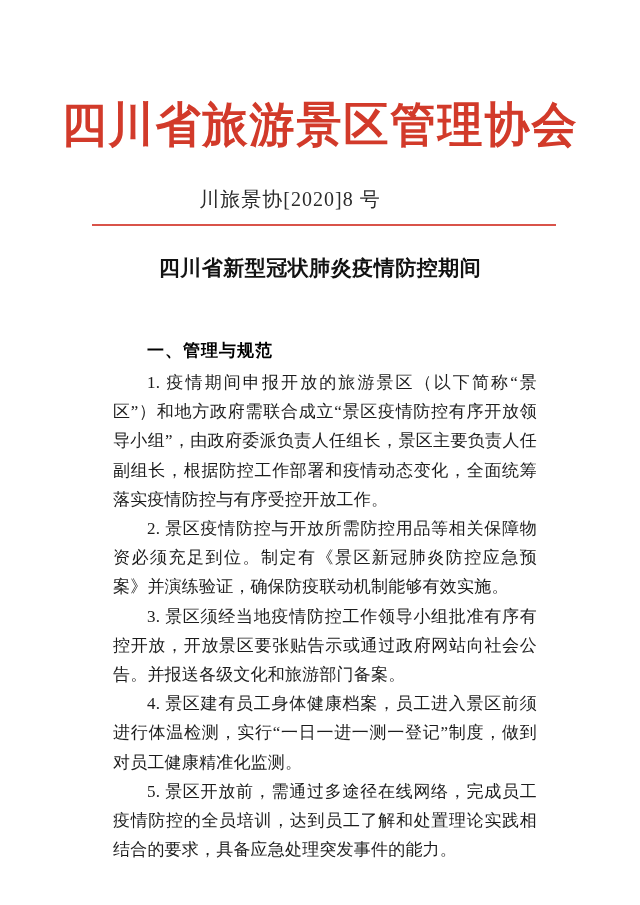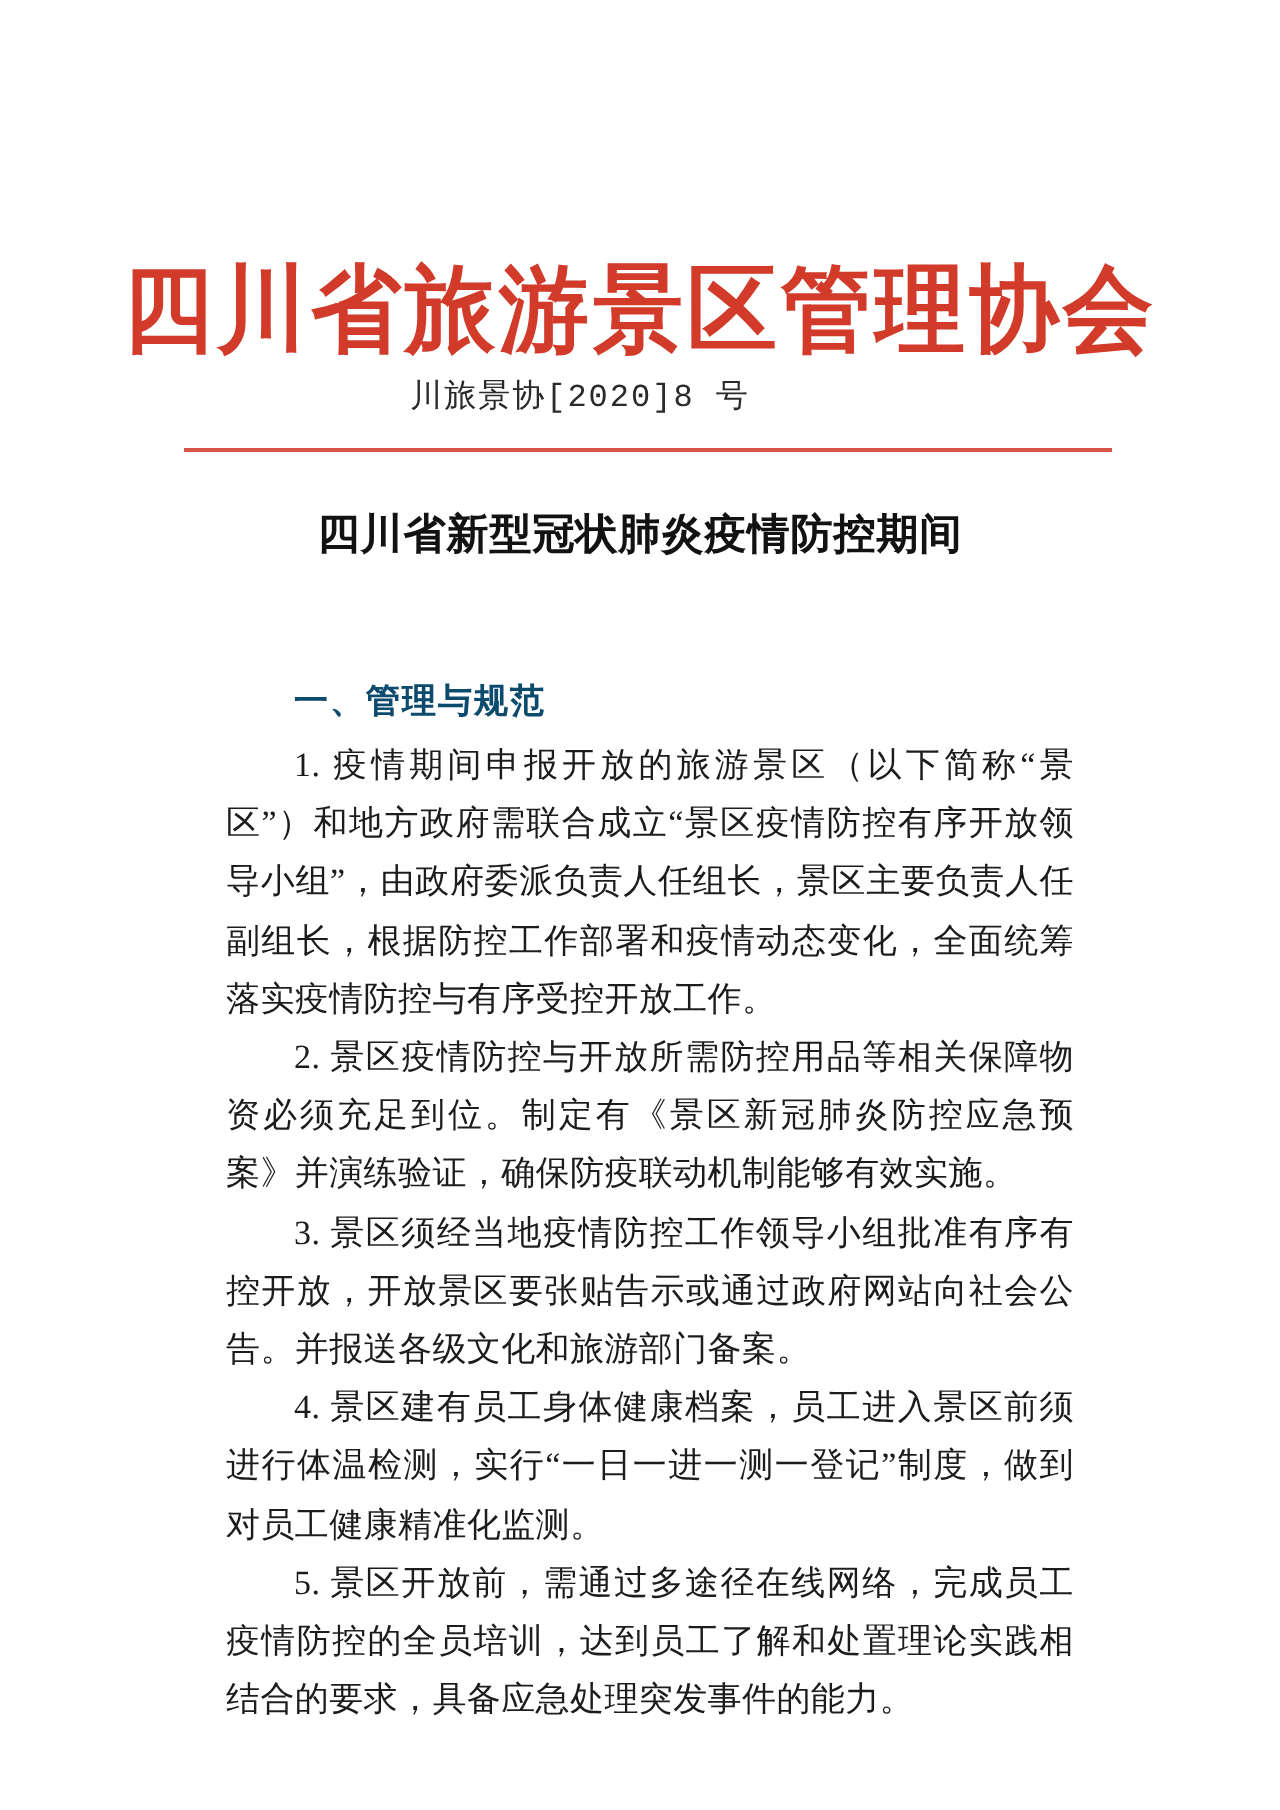--- a/index.html
+++ b/index.html
@@ -25,21 +25,20 @@
     box-sizing: border-box;
   }
 
   
   .masthead {
     position: absolute;
     left: 0;
     top: 92px;
     width: 640px;
     text-align: center;
-    margin-top: 30px;
   }
   .masthead-title {
     display: inline-block;
     color: #d23a2a;
     font-family: "Liberation Sans", "DejaVu Sans", sans-serif;
     font-weight: 700;
     font-size: 45px;
     line-height: 62px;
     letter-spacing: 2px;
     white-space: nowrap;
@@ -47,22 +46,22 @@
     transform-origin: center top;
   }
 
   
   .doc-number {
     position: absolute;
     left: 0;
     top: 188px;
     width: 580px;
     text-align: center;
-    font-family: Liberation Mono, monospace;
-    font-size: 16px;
+    font-family: Liberation Serif, serif;
+    font-size: 20px;
     line-height: 22px;
     letter-spacing: 1px;
     color: #2a2a2a;
     white-space: nowrap;
   }
 
   
   .red-rule {
     position: absolute;
     left: 92px;
@@ -97,21 +96,21 @@
     left: 113px;
     top: 336px;
     width: 424px;
   }
   .section-heading {
     font-family: "Liberation Serif", "DejaVu Serif", serif;
     font-weight: 700;
     font-size: 17px;
     line-height: 29px;
     letter-spacing: 1px;
-    color: #0c4a6e;
+    color: #000000;
     text-indent: 2em;
     margin-bottom: 3px;
   }
   .para {
     font-family: "Liberation Serif", "DejaVu Serif", serif;
     font-size: 17px;
     line-height: 29.2px;
     letter-spacing: 0.2px;
     color: #1c1c1c;
     text-indent: 2em;

